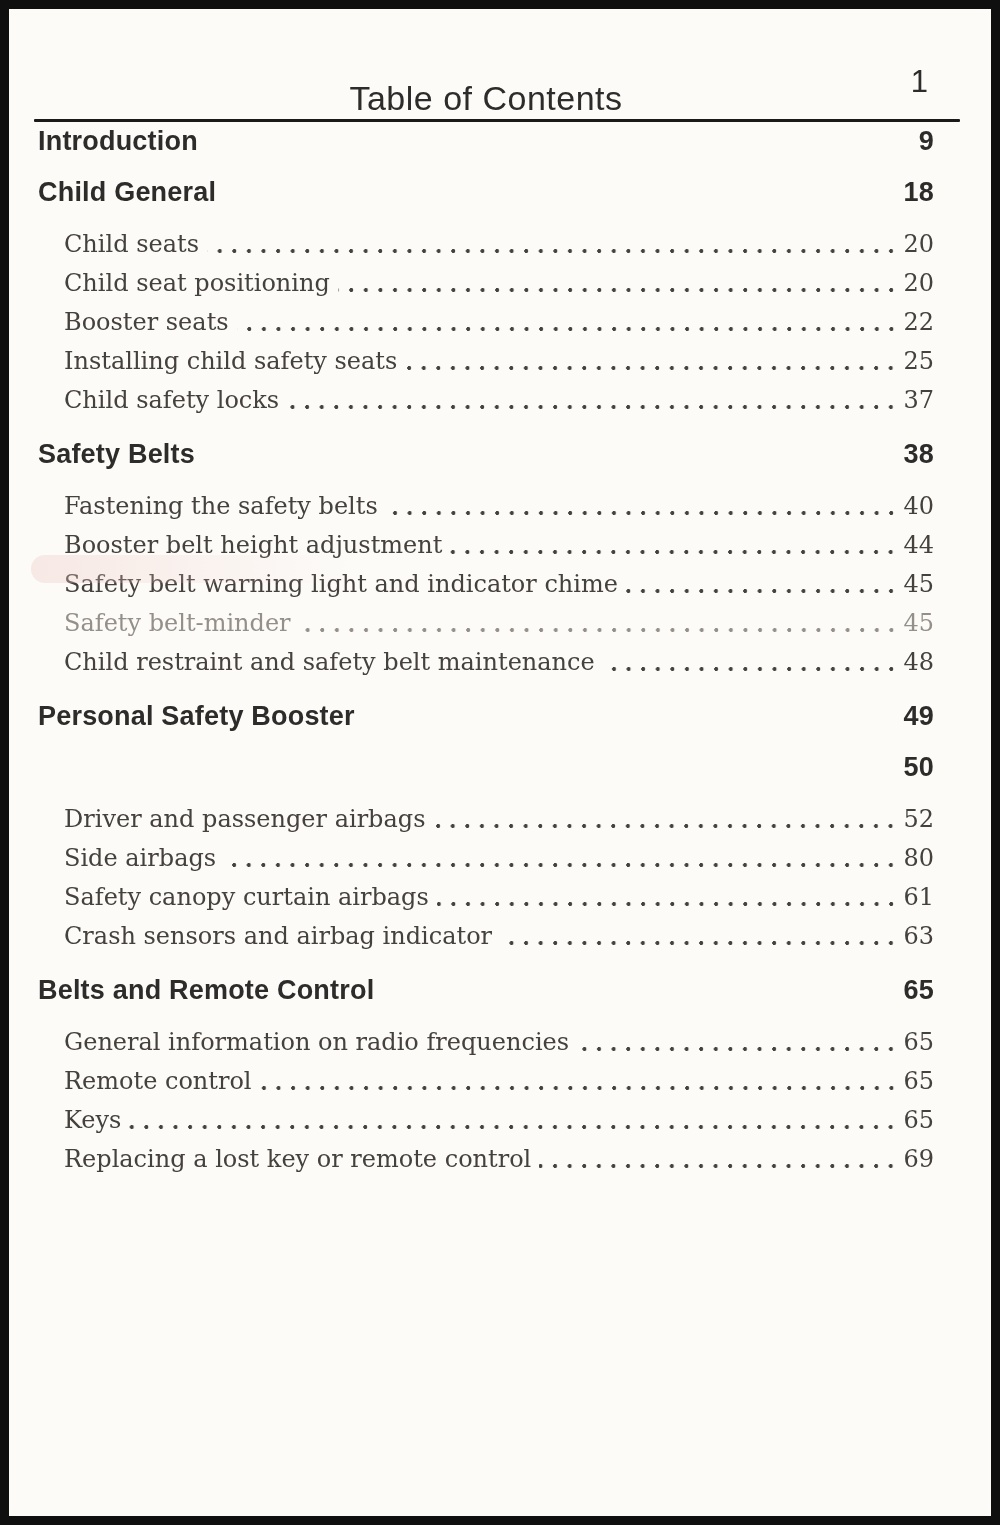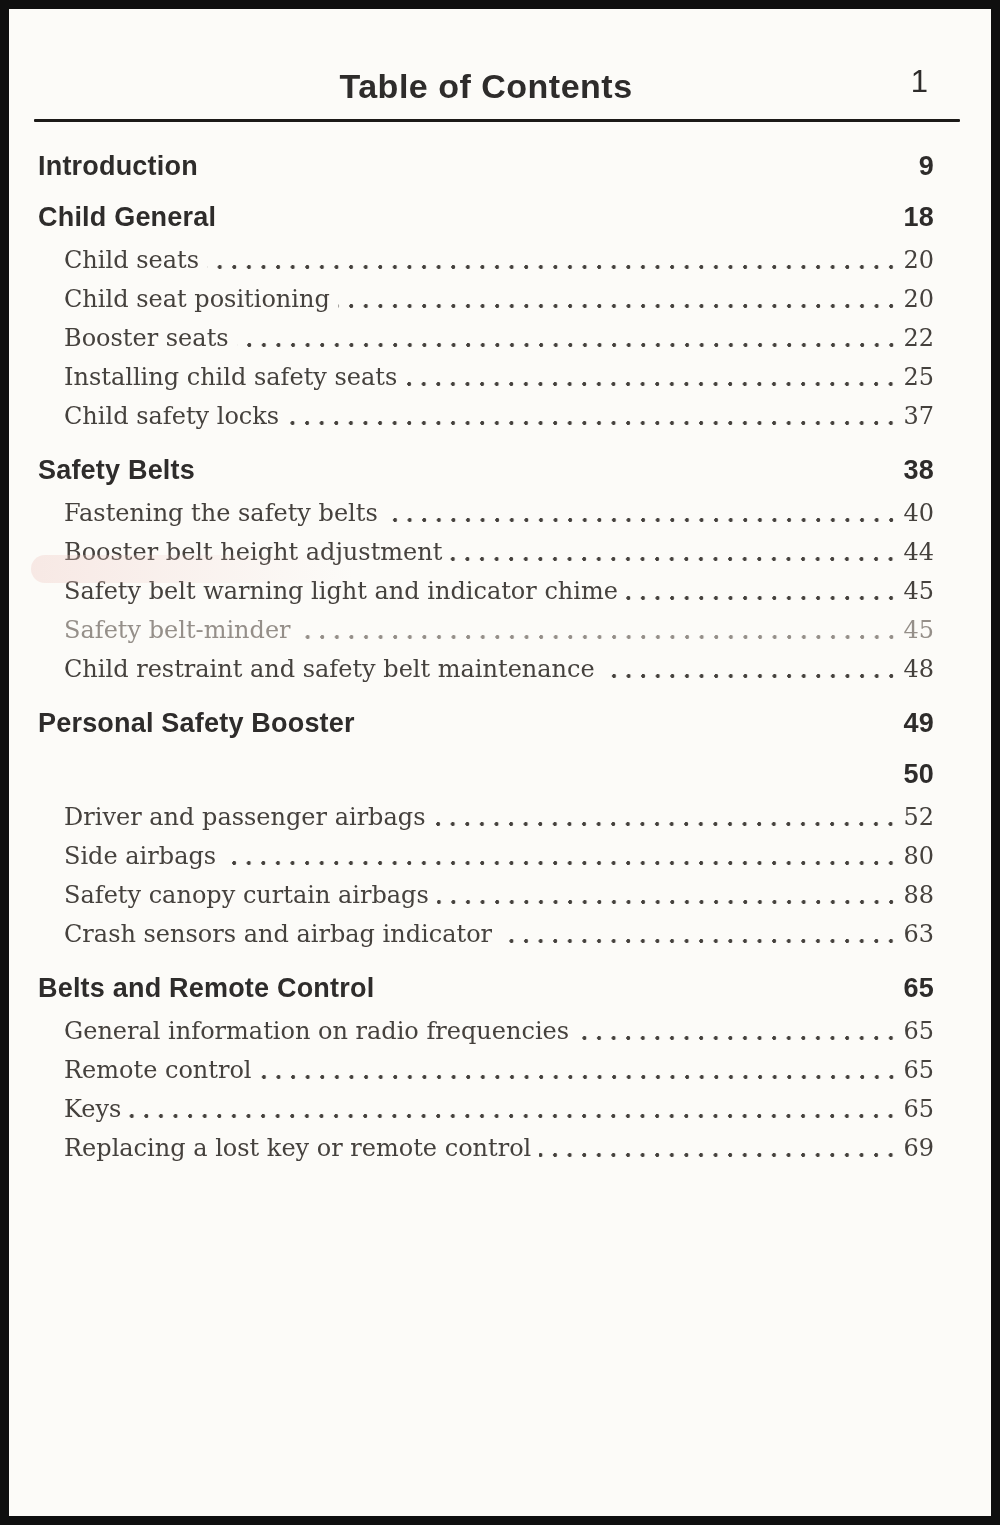--- a/index.html
+++ b/index.html
@@ -19,57 +19,57 @@
     height: 1525px;
     background: var(--page-bg);
     border: 9px solid var(--frame);
     padding: 52px 57px 0 29px;
     font-family: "Liberation Sans", sans-serif;
     overflow: hidden;
   }
 
   .toc-header { position: relative; height: 42px; }
   .toc-title {
-    position: absolute; left: 0; right: 0; top: 4px;
+    position: absolute; left: 0; right: 0; top: 16px;
     text-align: center;
-    font-weight: bold;
+    font-weight: normal;
     font-size: 34px;
     line-height: 42px;
     letter-spacing: 0.5px;
     color: var(--ink);
   }
   .toc-pagenum {
     position: absolute; right: 6px; top: 0;
     font-size: 31px;
     line-height: 42px;
     color: var(--ink);
   }
   .rule {
     height: 3px;
     background: var(--rule);
     margin: 16px -26px 0 -4px;
     border-radius: 1px;
   }
 
   .toc-section { margin-top: 17px; }
-  .toc-section:first-of-type { margin-top: 27px; }
+  .toc-section:first-of-type { margin-top: 2px; }
 
   .sec-row {
     display: flex;
     align-items: baseline;
     font-weight: bold;
     font-size: 27px;
     line-height: 34px;
     color: var(--ink);
     letter-spacing: 0.2px;
   }
   .sec-spacer { flex: 1; }
   .sec-page { white-space: nowrap; }
 
-  .entries { margin-top: 7px; }
+  .entries { margin-top: 16px; }
   .entry-row {
     display: flex;
     align-items: baseline;
     font-family: "DejaVu Serif", "Liberation Serif", serif;
     font-size: 24px;
     line-height: 39px;
     color: var(--serif-ink);
   }
   .entry-row.muted { color: var(--muted-ink); }
   .entry-label { padding-left: 26px; white-space: nowrap; }
@@ -200,21 +200,21 @@
             <span class="entry-page">52</span>
           </div>
           <div class="entry-row">
             <span class="entry-label">Side airbags</span>
             <span class="dot-leader"></span>
             <span class="entry-page">80</span>
           </div>
           <div class="entry-row">
             <span class="entry-label">Safety canopy curtain airbags</span>
             <span class="dot-leader"></span>
-            <span class="entry-page">88</span>
+            <span class="entry-page">61</span>
           </div>
           <div class="entry-row">
             <span class="entry-label">Crash sensors and airbag indicator</span>
             <span class="dot-leader"></span>
             <span class="entry-page">63</span>
           </div>
         </div>
       </section>
       <section class="toc-section">
         <div class="sec-row">

